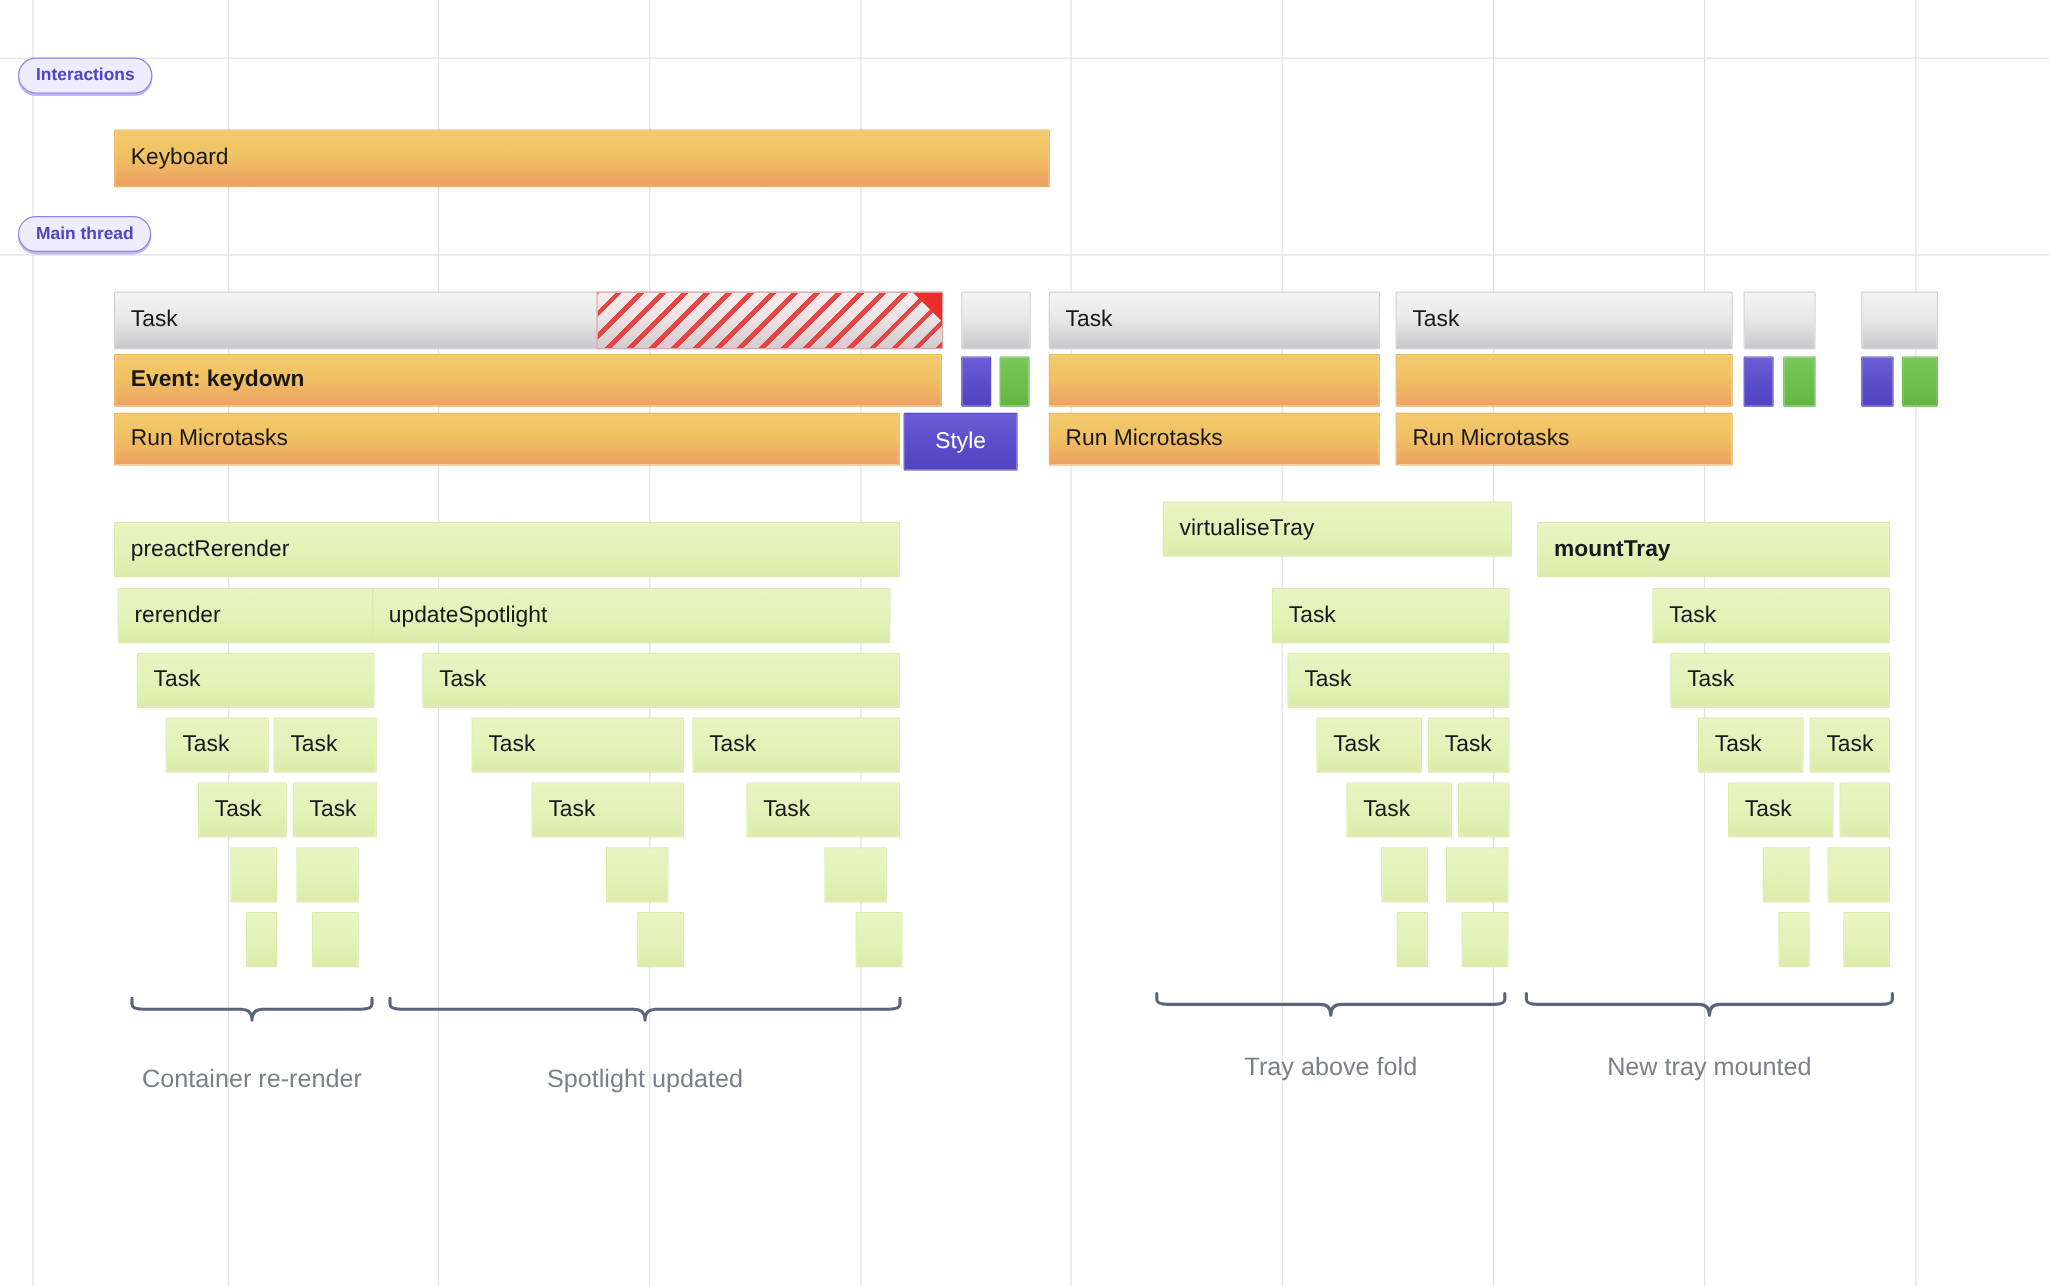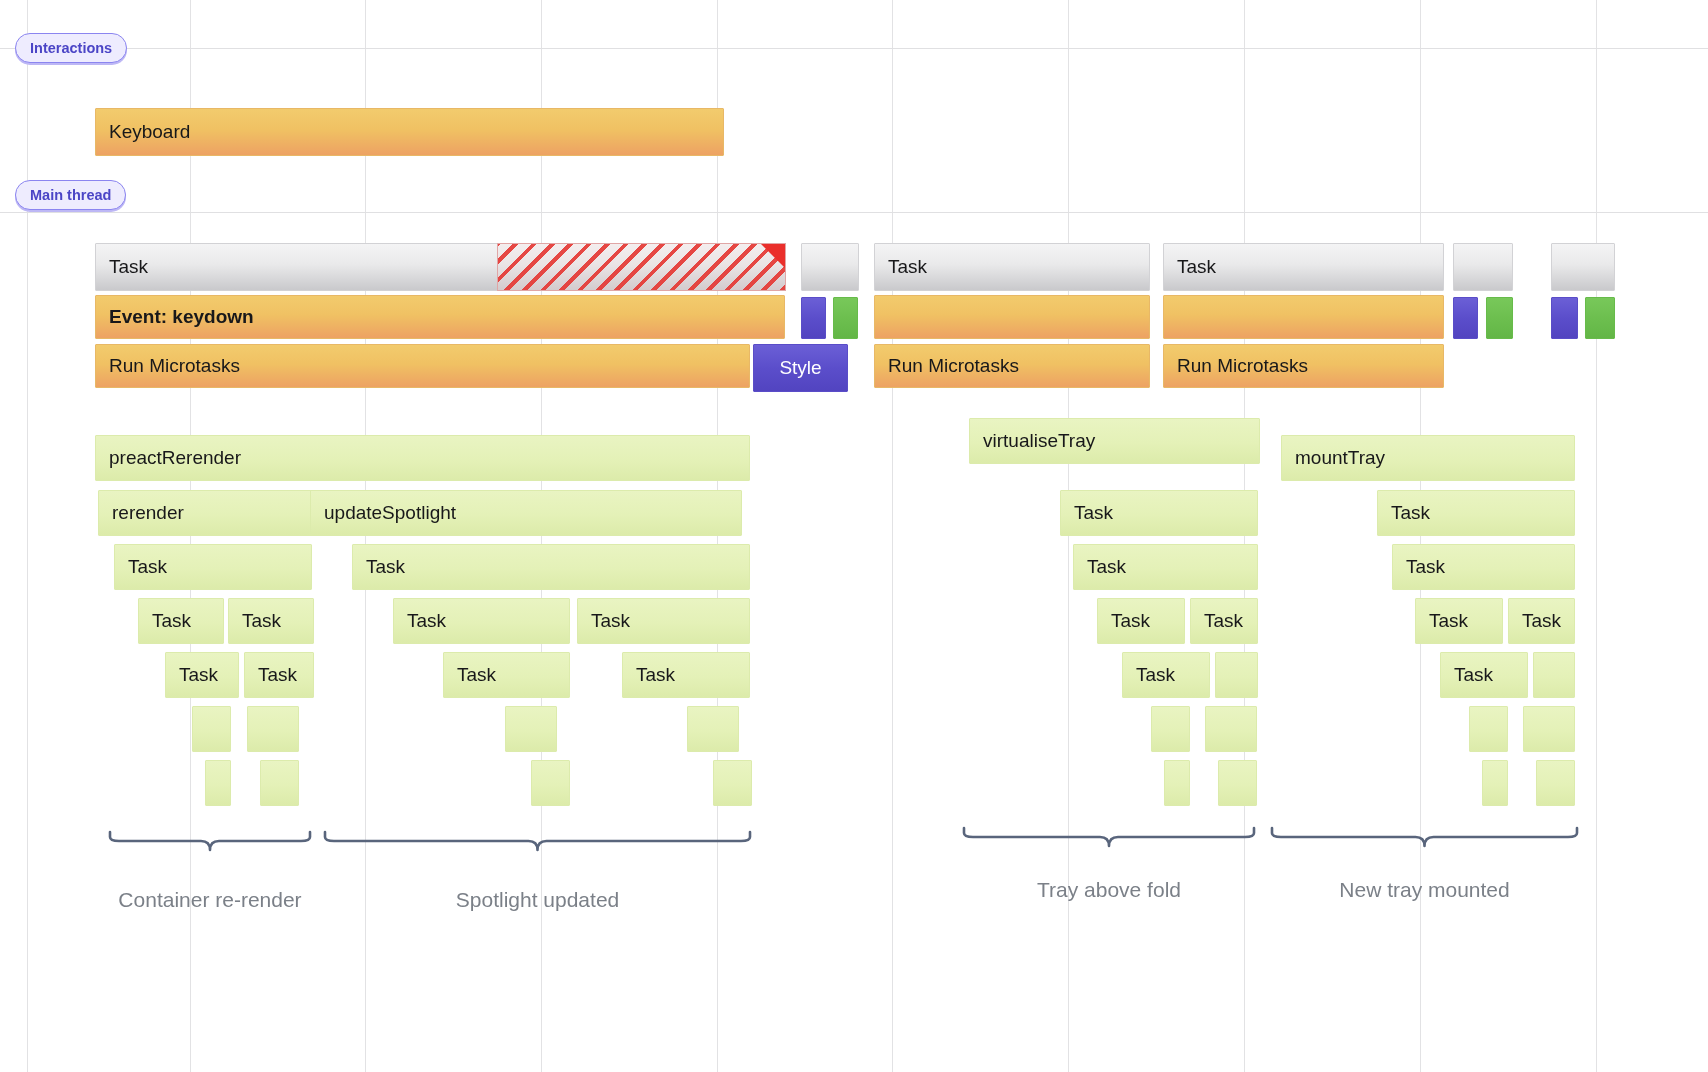--- a/index.html
+++ b/index.html
@@ -114,25 +114,25 @@
       <div class="vgrid" style="left: 717px;"></div>
       <div class="vgrid" style="left: 892px;"></div>
       <div class="vgrid" style="left: 1068px;"></div>
       <div class="vgrid" style="left: 1244px;"></div>
       <div class="vgrid" style="left: 1420px;"></div>
       <div class="vgrid" style="left: 1596px;"></div>
       <div class="hline" style="left: 0px; top: 48px; width: 1708px;"></div>
       <div class="hline" style="left: 0px; top: 212px; width: 1708px;"></div>
     </div>
   <div id="chiplayer">
-      <div class="chip" style="left: 15px; top: 33px; text-align: right;">Interactions</div>
+      <div class="chip" style="left: 15px; top: 48px; text-align: right;">Interactions</div>
       <div class="chip" style="left: 15px; top: 180px;">Main thread</div>
     </div>
   <div id="interactionlayer">
-      <div class="blk orange" style="left: 95px; top: 108px; width: 629px; height: 48px;">Keyboard</div>
+      <div class="blk orange" style="left: 95px; top: 108px; width: 780px; height: 48px;">Keyboard</div>
     </div>
   <div id="flamelayer">
       <div class="blk gray" style="left: 95px; top: 243px; width: 690px; height: 48px;">Task</div>
       <div class="hatch" style="left: 497px; top: 243px; width: 289px; height: 48px;"></div>
       <div class="hatch-corner" style="left: 761px; top: 244px;"></div>
       <div class="blk gray" style="left: 801px; top: 243px; width: 58px; height: 48px;"></div>
       <div class="blk gray" style="left: 874px; top: 243px; width: 276px; height: 48px;">Task</div>
       <div class="blk gray" style="left: 1163px; top: 243px; width: 281px; height: 48px;">Task</div>
       <div class="blk gray" style="left: 1453px; top: 243px; width: 60px; height: 48px;"></div>
       <div class="blk gray" style="left: 1551px; top: 243px; width: 64px; height: 48px;"></div>
@@ -144,21 +144,21 @@
       <div class="blk purple" style="left: 1453px; top: 297px; width: 25px; height: 42px;"></div>
       <div class="blk lime" style="left: 1486px; top: 297px; width: 27px; height: 42px;"></div>
       <div class="blk purple" style="left: 1551px; top: 297px; width: 27px; height: 42px;"></div>
       <div class="blk lime" style="left: 1585px; top: 297px; width: 30px; height: 42px;"></div>
       <div class="blk orange" style="left: 95px; top: 344px; width: 655px; height: 44px;">Run Microtasks</div>
       <div class="blk purple" style="left: 753px; top: 344px; width: 95px; height: 48px;">Style</div>
       <div class="blk orange" style="left: 874px; top: 344px; width: 276px; height: 44px;">Run Microtasks</div>
       <div class="blk orange" style="left: 1163px; top: 344px; width: 281px; height: 44px;">Run Microtasks</div>
       <div class="blk green" style="left: 95px; top: 393px; width: 655px; height: 46px;">preactRerender</div>
       <div class="blk green" style="left: 969px; top: 376px; width: 291px; height: 46px;">virtualiseTray</div>
-      <div class="blk green" style="left: 1281px; top: 393px; width: 294px; height: 46px;">mountTray</div>
+      <div class="blk green" style="left: 1281px; top: 393px; width: 294px; height: 46px; font-weight: bold;">mountTray</div>
       <div class="blk green" style="left: 98px; top: 448px; width: 215px; height: 46px;">rerender</div>
       <div class="blk green" style="left: 310px; top: 448px; width: 432px; height: 46px;">updateSpotlight</div>
       <div class="blk green" style="left: 1060px; top: 448px; width: 198px; height: 46px;">Task</div>
       <div class="blk green" style="left: 1377px; top: 448px; width: 198px; height: 46px;">Task</div>
       <div class="blk green" style="left: 114px; top: 502px; width: 198px; height: 46px;">Task</div>
       <div class="blk green" style="left: 352px; top: 502px; width: 398px; height: 46px;">Task</div>
       <div class="blk green" style="left: 1073px; top: 502px; width: 185px; height: 46px;">Task</div>
       <div class="blk green" style="left: 1392px; top: 502px; width: 183px; height: 46px;">Task</div>
       <div class="blk green" style="left: 138px; top: 556px; width: 86px; height: 46px;">Task</div>
       <div class="blk green" style="left: 228px; top: 556px; width: 86px; height: 46px;">Task</div>

